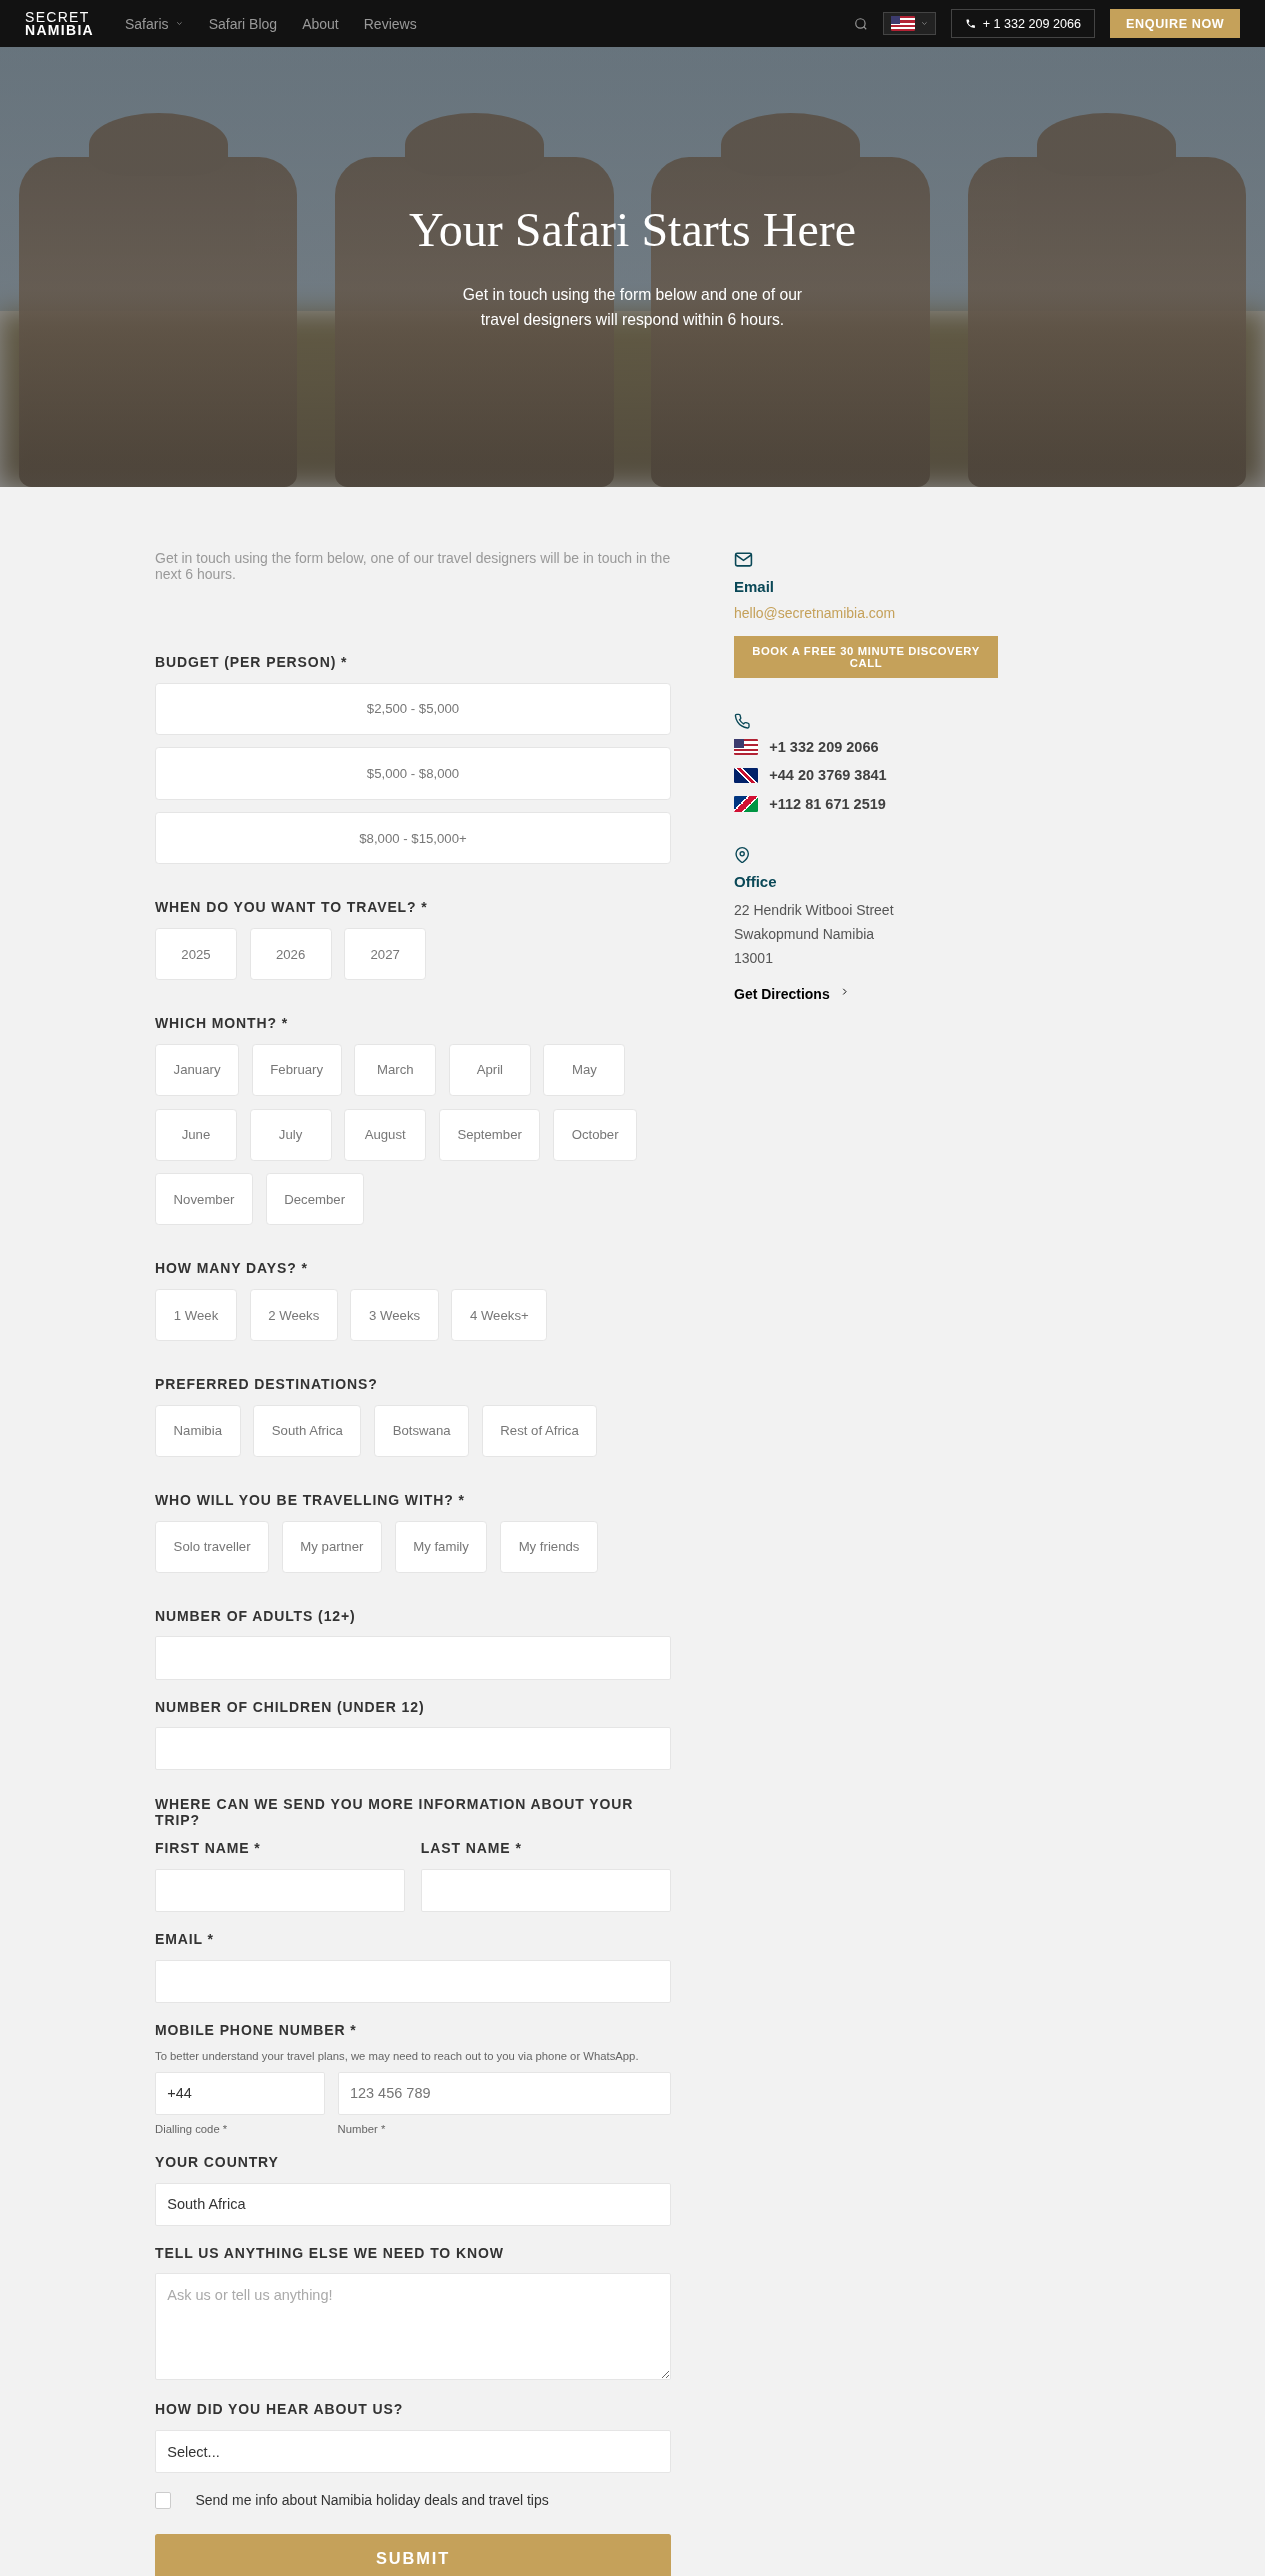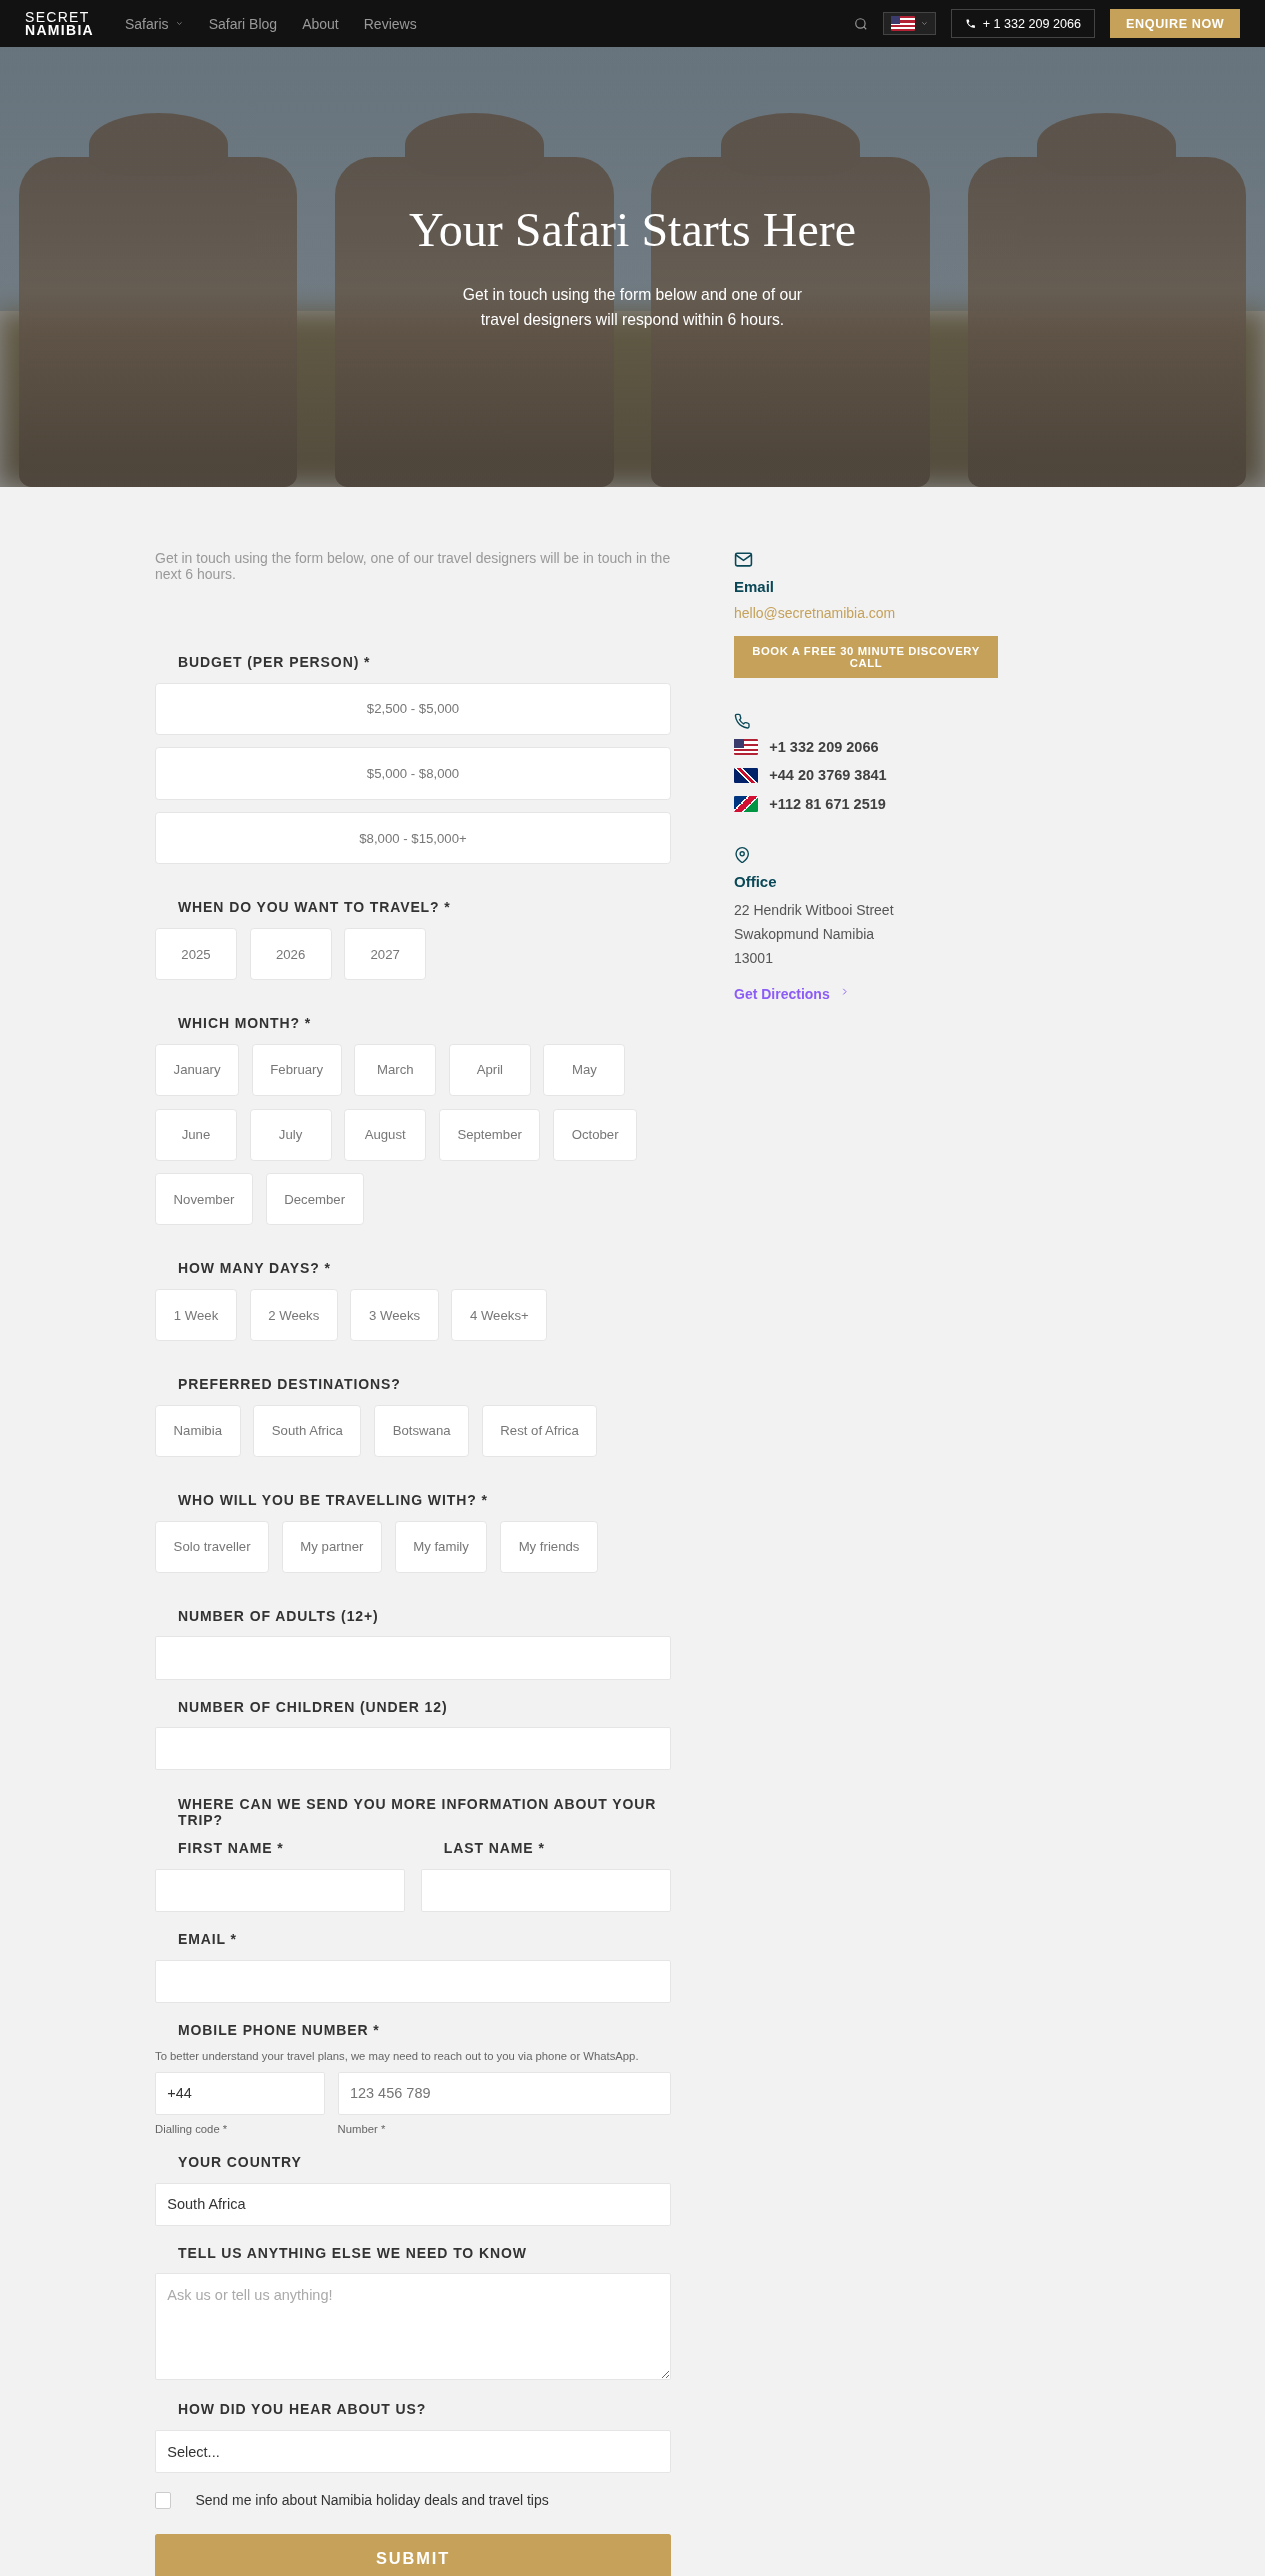--- a/index.html
+++ b/index.html
@@ -32,21 +32,21 @@
     .hero-sub { font-size: 15.7px; line-height: 1.6; font-weight: 300; }
     
     
     .main { background: #f2f2f2; padding: 63px 0 101px; }
     .container { max-width: 1031px; margin: 0 auto; display: flex; gap: 63px; padding: 0 38px; }
     .form-col { flex: 1; max-width: 516px; }
     .side-col { width: 264px; }
     
     .intro-text { color: #999; font-size: 14px; margin-bottom: 72px; }
     
-    .field-label { font-size: 14px; font-weight: 700; letter-spacing: 0.9px; color: #333; margin-bottom: 12.6px; text-transform: uppercase; margin-left: 23px; }
+    .field-label { font-size: 14px; font-weight: 700; letter-spacing: 0.9px; color: #333; margin-bottom: 12.6px; text-transform: uppercase; }
     .sub-label { font-size: 11.3px; color: #666; margin-top: 5px; }
     
     .radio-list { display: flex; flex-direction: column; gap: 12.6px; margin-bottom: 35px; }
     .radio-grid { display: flex; flex-wrap: wrap; gap: 12.6px; margin-bottom: 35px; }
     .radio-btn { background: #fff; border: 0.6px solid #e5e5e5; border-radius: 3.8px; padding: 17.6px; text-align: center; font-size: 13.2px; color: #777; cursor: pointer; min-width: 82px; }
     .radio-btn-full { width: 100%; }
     
     .text-input, .select-input, .textarea-input { width: 100%; background: #fff; border: 0.6px solid #e5e5e5; border-radius: 1.9px; padding: 12.6px 11.3px; font-size: 14.5px; color: #333; margin-bottom: 19px; font-family: inherit; }
     .textarea-input { height: 107px; resize: vertical; }
     .textarea-input::placeholder { color: #aaa; }
@@ -70,21 +70,21 @@
     .side-title { color: #0a4857; font-size: 15px; font-weight: 600; margin-bottom: 9.4px; }
     .side-email { color: #c5a15a; font-size: 14px; margin-bottom: 15.7px; display: block; }
     .book-call-btn { background: #c5a15a; color: #fff; border: none; padding: 8.8px 15px; font-size: 11.3px; font-weight: 700; letter-spacing: 0.6px; cursor: pointer; }
     .phone-item { display: flex; align-items: center; gap: 11.3px; margin-bottom: 12.6px; font-size: 14.5px; color: #404040; font-weight: 600; }
     .flag { width: 24px; height: 15.7px; border-radius: 1.3px; display: inline-block; }
     .flag-us { background: linear-gradient(180deg, #b22234 0%, #b22234 15%, #fff 15%, #fff 30%, #b22234 30%, #b22234 45%, #fff 45%, #fff 60%, #b22234 60%, #b22234 75%, #fff 75%, #fff 90%, #b22234 90%); position: relative; }
     .flag-us::before { content: ''; position: absolute; top: 0; left: 0; width: 40%; height: 55%; background: #3c3b6e; }
     .flag-uk { background: linear-gradient(45deg, #012169 40%, #fff 40%, #fff 45%, #c8102e 45%, #c8102e 55%, #fff 55%, #fff 60%, #012169 60%), linear-gradient(-45deg, #012169 40%, #fff 40%, #fff 45%, #c8102e 45%, #c8102e 55%, #fff 55%, #fff 60%, #012169 60%); }
     .flag-na { background: linear-gradient(135deg, #003580 35%, #fff 35%, #fff 40%, #d21034 40%, #d21034 60%, #fff 60%, #fff 65%, #009543 65%); }
     .addr { font-size: 14px; color: #555; line-height: 1.7; margin-bottom: 15.7px; }
-    .directions-link { color: #8b5cf6; font-size: 14px; font-weight: 600; display: flex; gap: 9.4px; cursor: pointer; }
+    .directions-link { color: #000000; font-size: 14px; font-weight: 600; display: flex; gap: 9.4px; cursor: pointer; }
     
     svg { display: block; }
   </style>
 </head>
 <body>
 
 <header class="header">
   <div class="logo">
     <span class="logo-top">SECRET</span>
     <span class="logo-bottom">NAMIBIA</span>

